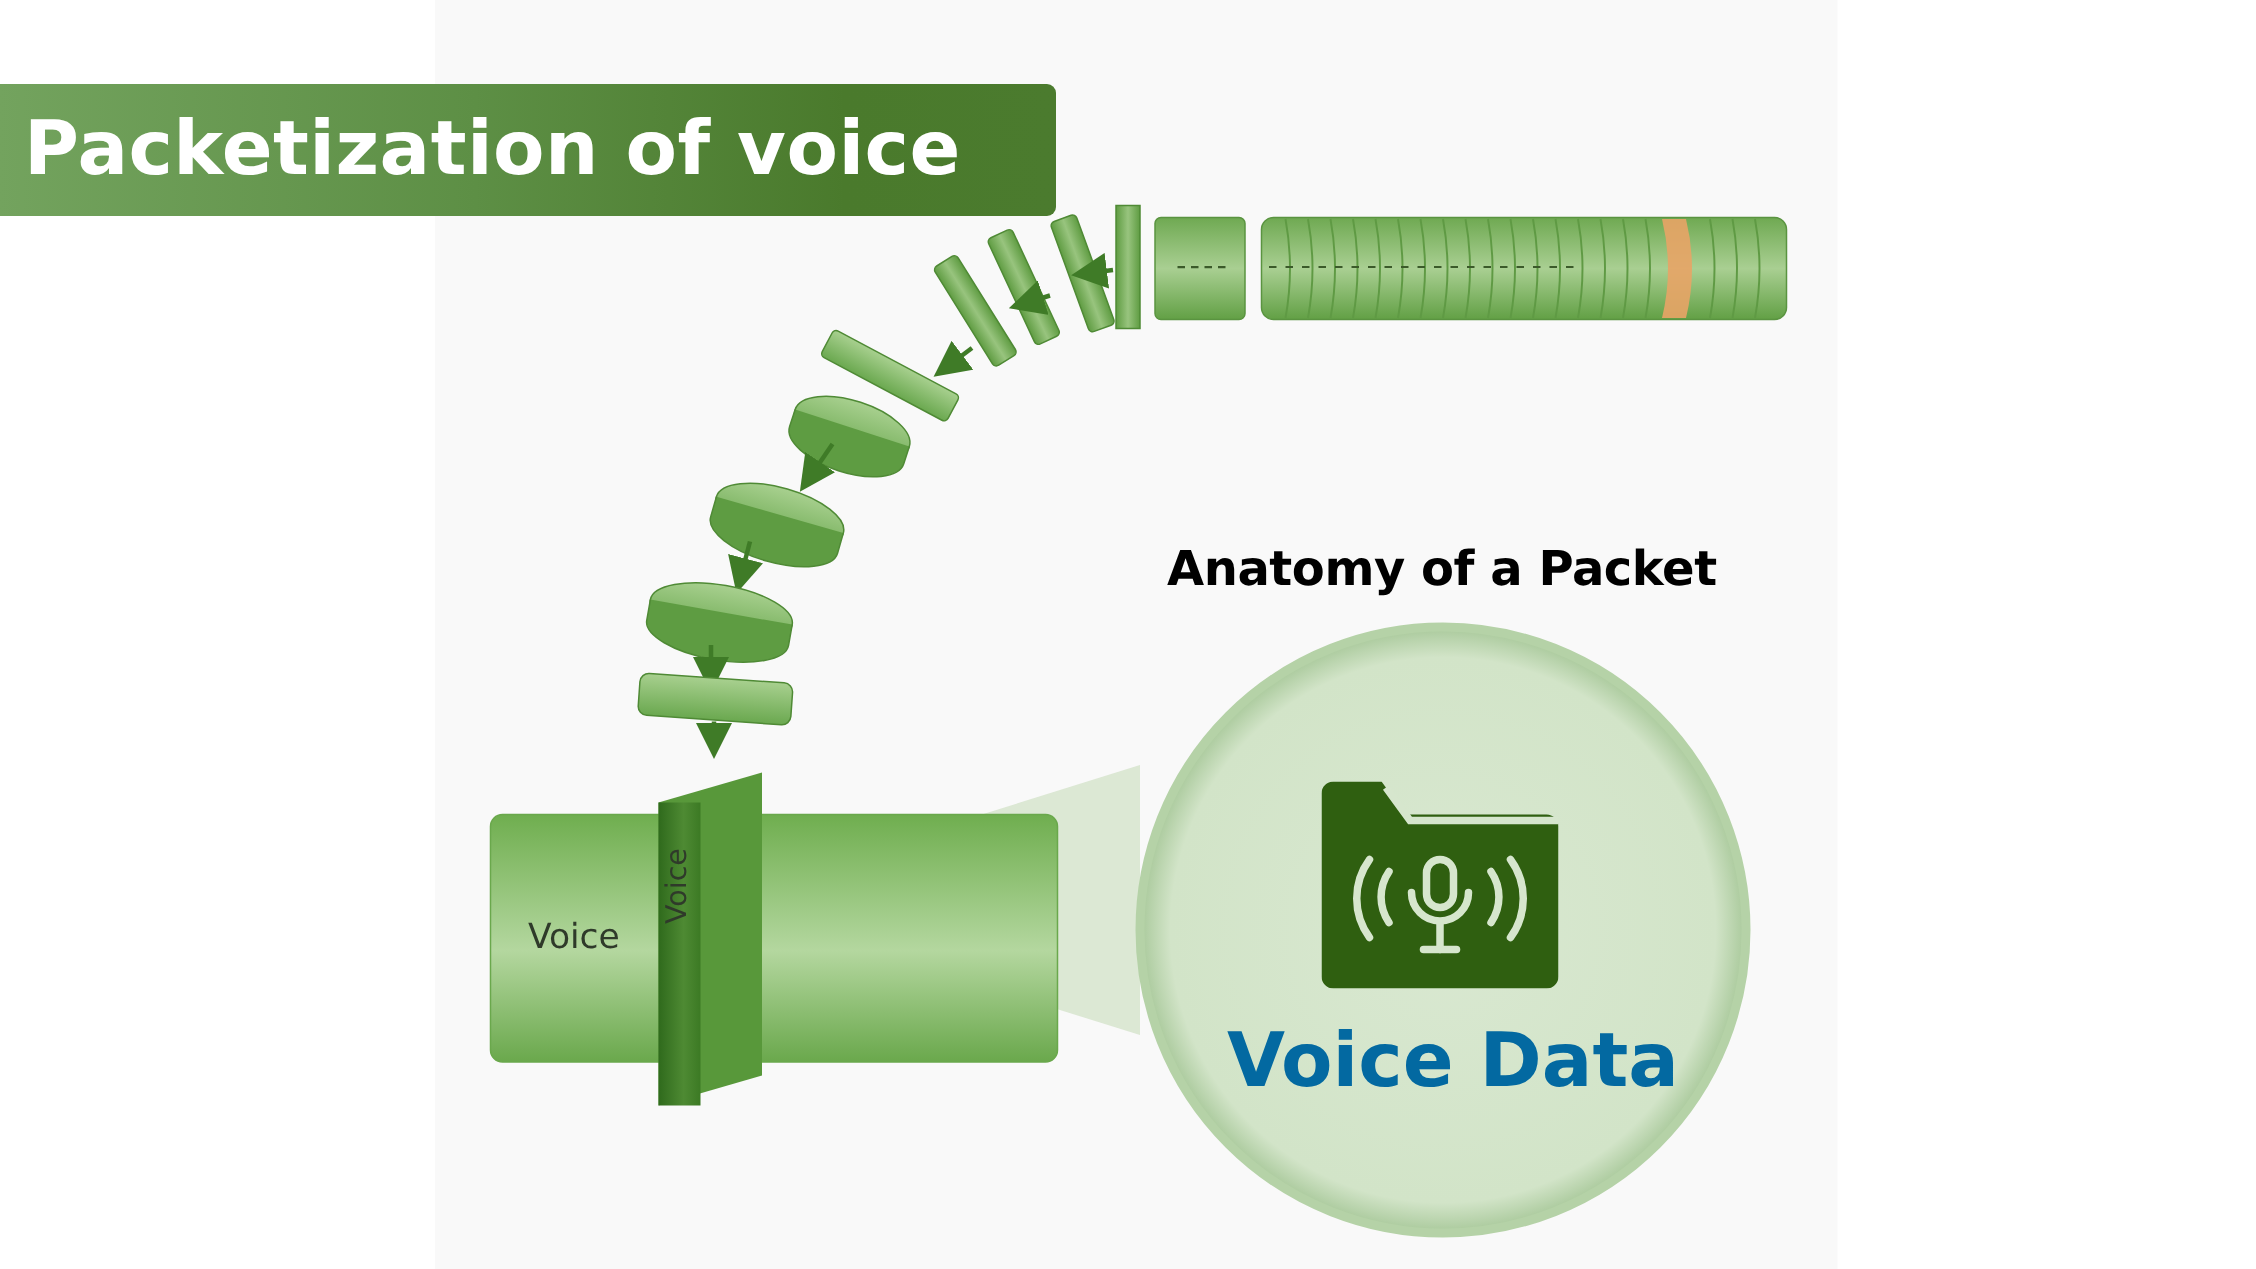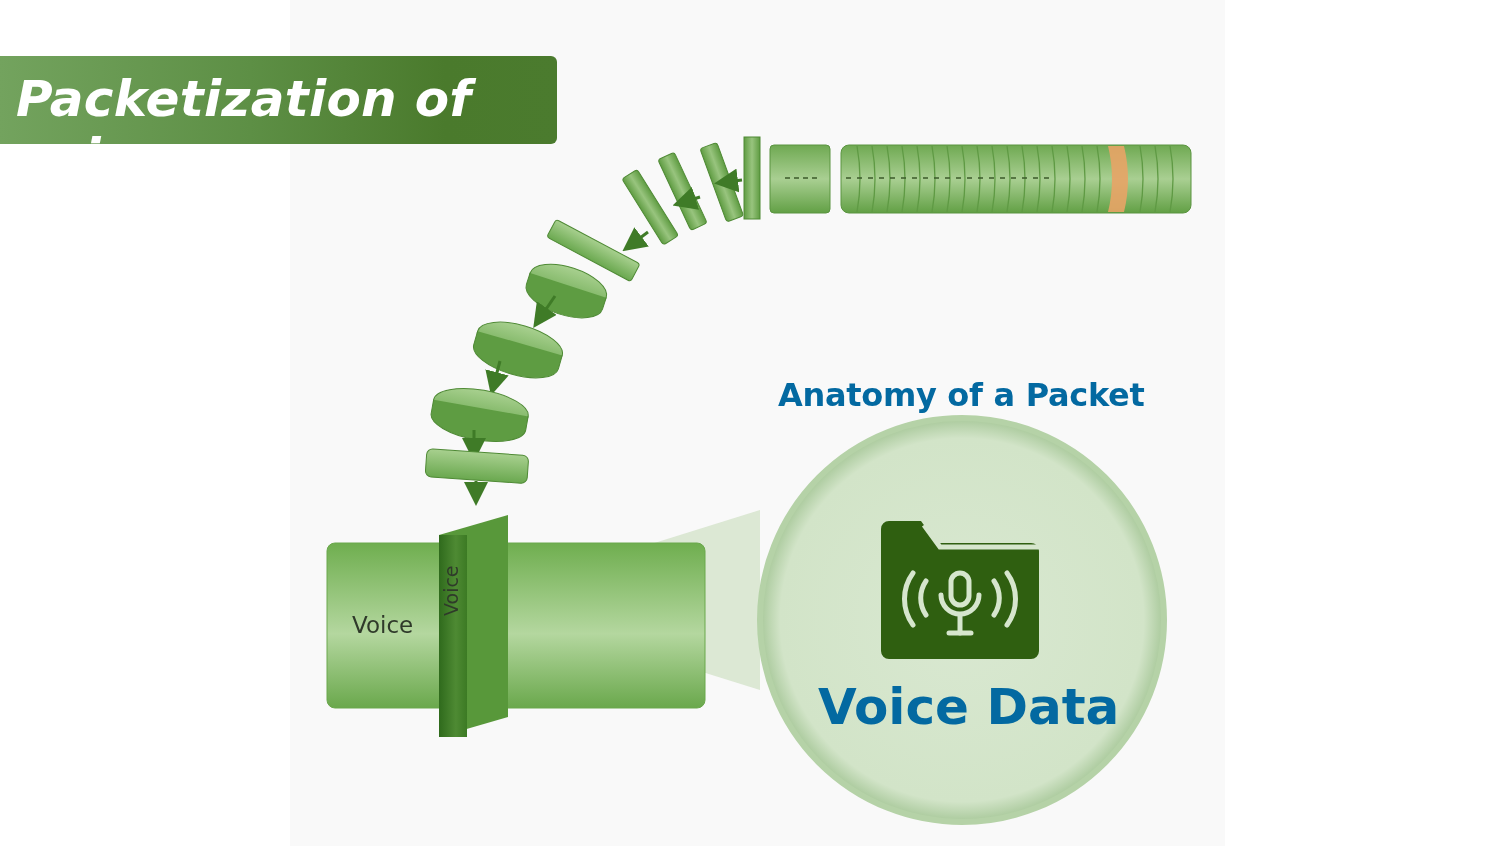--- a/index.html
+++ b/index.html
@@ -1,21 +1,21 @@
 <!DOCTYPE html>
 <html><head>
   <meta charset="utf-8">
   <style>
     html, body { margin:0; padding:0; }
     body { width:1504px; height:846px; position:relative; overflow:hidden; background:#ffffff; font-family:"Liberation Sans", sans-serif; }
     .panel { position:absolute; left:290px; top:0; width:935px; height:846px; background:#f9f9f9; }
-    .title-banner { position:absolute; left:0; top:56px; width:557px; height:88px; border-radius:0 6px 6px 0;
-      background:linear-gradient(90deg,#73a35e 0%,#5d8f45 45%,#4a7a2c 80%,#4b7b2e 100%);font-style:italic; }
+    .title-banner { position:absolute; left:0; top:56px; width:704px; height:88px; border-radius:0 6px 6px 0;
+      background:linear-gradient(90deg,#73a35e 0%,#5d8f45 45%,#4a7a2c 80%,#4b7b2e 100%); }
     .title-text { position:absolute; left:16px; top:14px; color:#ffffff; font-size:50px; font-weight:bold; letter-spacing:0.3px; font-family:"DejaVu Sans", sans-serif; }
-    .anatomy { position:absolute; left:778px; top:376px; font-size:32px; font-weight:bold; color:#0369a1; font-family:"DejaVu Sans", sans-serif; letter-spacing:-0.3px; }
+    .anatomy { position:absolute; left:778px; top:360px; font-size:32px; font-weight:bold; color:#000000; font-family:"DejaVu Sans", sans-serif; letter-spacing:-0.3px; }
     svg.diagram { position:absolute; left:0; top:0; }
     .voice-label { position:absolute; left:352px; top:612px; font-size:23px; color:#2f3a2a; font-family:"DejaVu Sans", sans-serif; }
     .voice-vert { position:absolute; left:440px; top:616px; font-size:19px; color:#2f3a2a; transform:rotate(-90deg); transform-origin:left top; font-family:"DejaVu Sans", sans-serif; }
     .voice-data { position:absolute; left:818px; top:678px; font-size:50px; font-weight:bold; color:#0369a1; font-family:"DejaVu Sans", sans-serif; }
     .folder { position:absolute; left:881px; top:521px; width:158px; height:138px; }
   </style>
 </head>
 <body>
 
 <div class="panel"></div>

